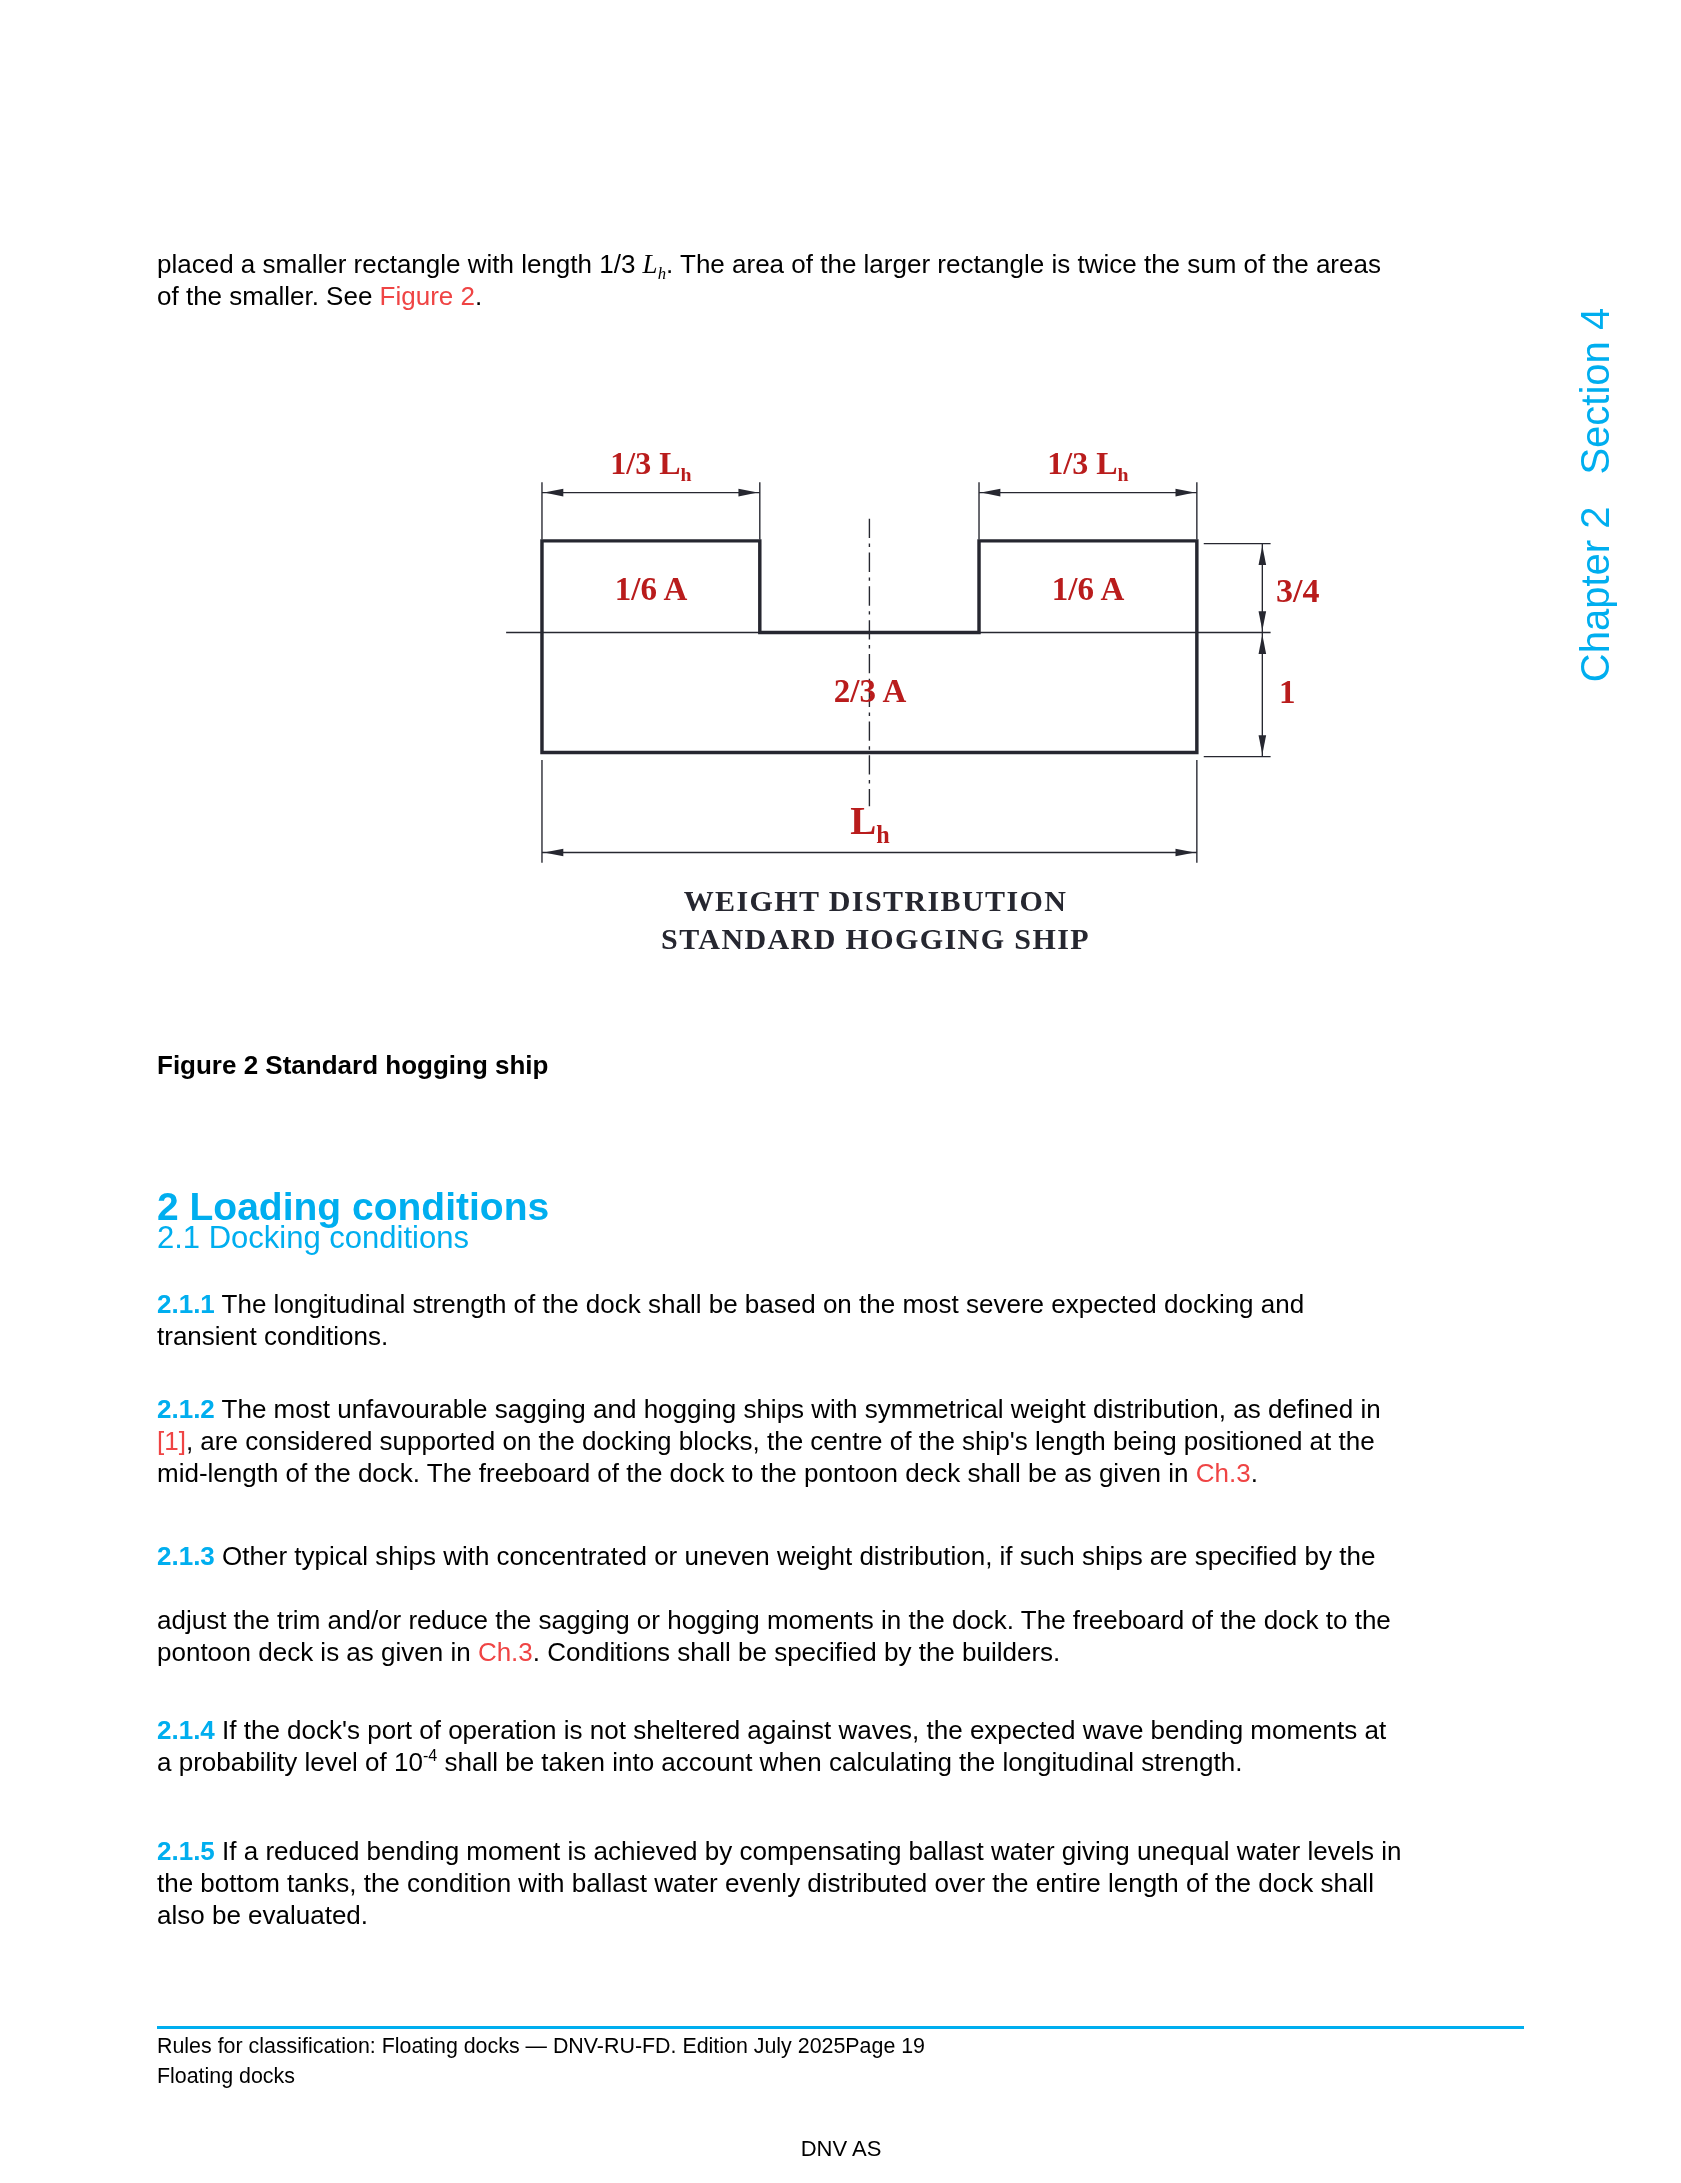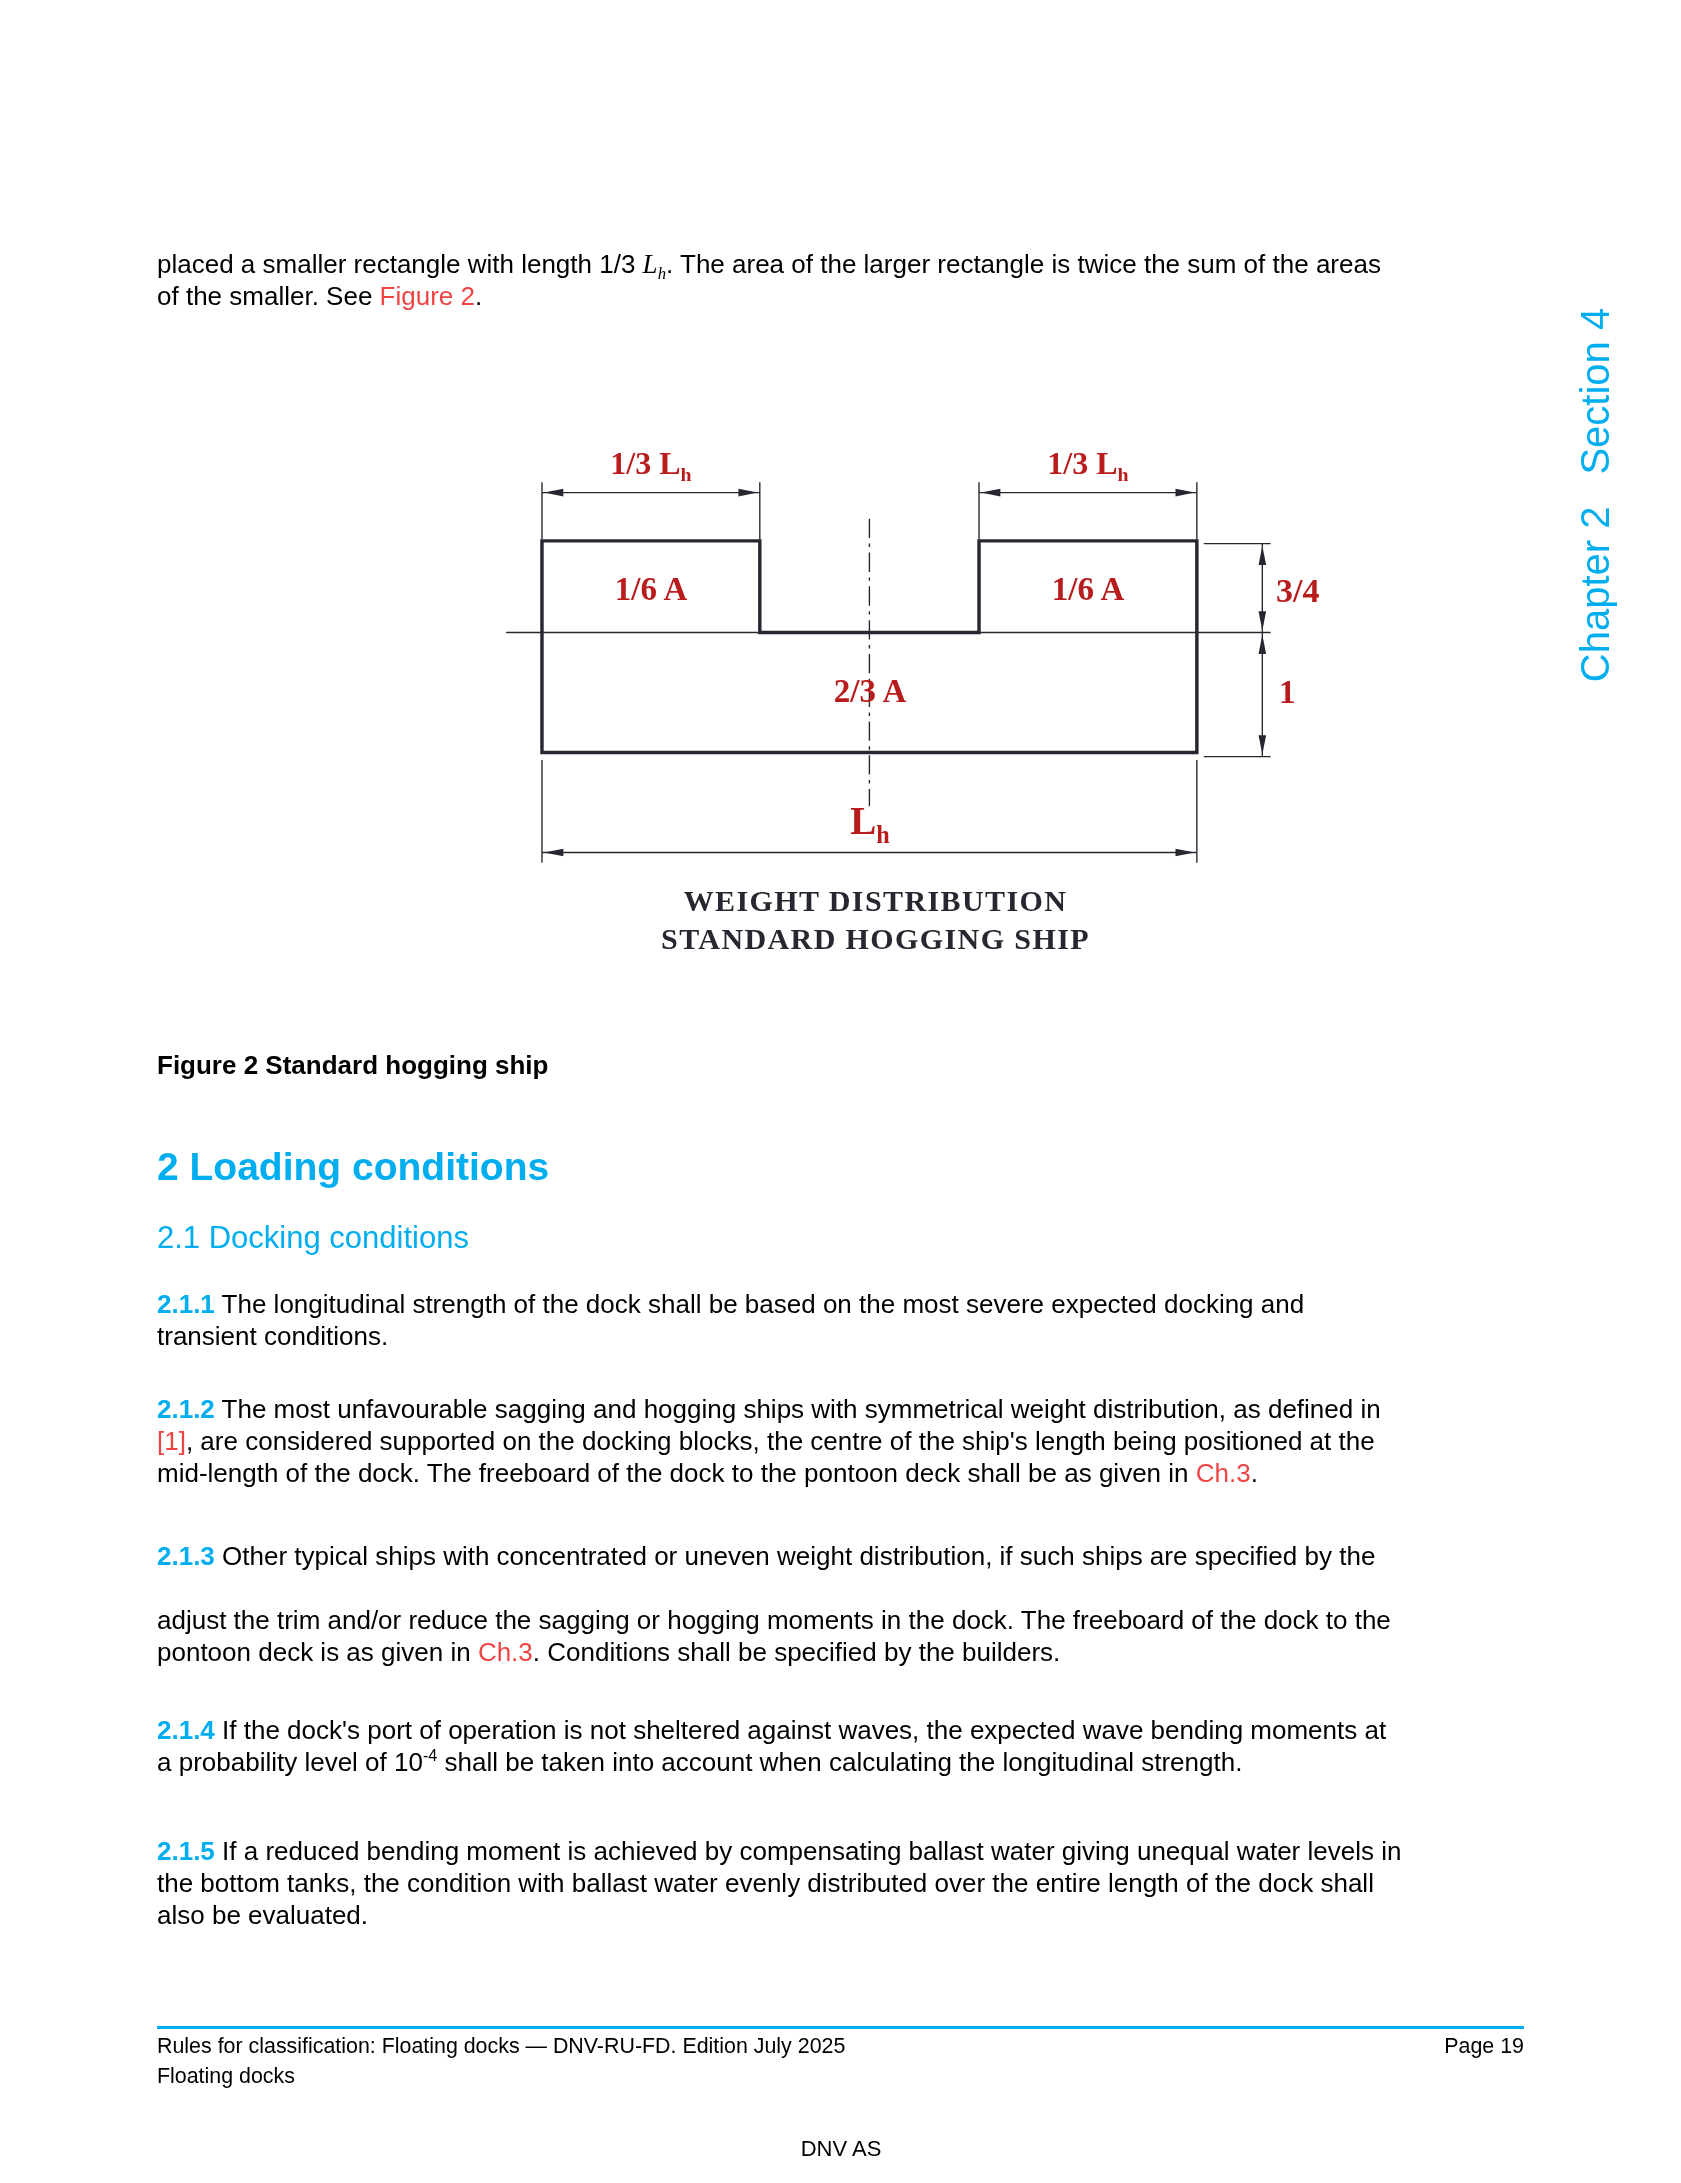--- a/index.html
+++ b/index.html
@@ -5,28 +5,28 @@
   html,body{margin:0;padding:0;background:#ffffff;}
   .page{position:relative;width:1682px;height:2183px;background:#ffffff;overflow:hidden;
         font-family:"Liberation Sans",sans-serif;color:#000;}
   .abs{position:absolute;}
   .body-text{font-size:26px;line-height:32px;letter-spacing:0;}
   .pnum{color:#00aeef;font-weight:bold;}
   .link{color:#ef4444;cursor:pointer;}
   .mvar{font-family:"Liberation Serif",serif;font-style:italic;font-size:1.04em;}
   sub{font-size:0.62em;line-height:0;}
   sup{font-size:0.62em;line-height:0;}
-  .h2{color:#00aeef;font-weight:bold;font-size:39px;line-height:43px;}
+  .h2{color:#00aeef;font-weight:bold;font-size:39px;line-height:43px;margin-top:40px;}
   .h3{color:#00aeef;font-weight:normal;font-size:31px;line-height:34px;}
   .figcap{font-weight:bold;font-size:26px;line-height:30px;}
   .dlabel{position:absolute;font-family:"Liberation Serif",serif;font-weight:bold;
           color:#b91c1c;text-align:center;}
   .dtitle{position:absolute;font-family:"Liberation Serif",serif;font-weight:600;
           color:#262730;text-align:center;letter-spacing:1.4px;}
-  .footer-row{display:flex;justify-content:space-between;font-size:21.4px;line-height:27.6px;}
+  .footer-row{display:flex;font-size:21.4px;line-height:27.6px;}
   .footer-line{font-size:21.4px;line-height:27.6px;}
   .publisher{font-size:22px;text-align:center;width:100%;}
   .sidebar{color:#00aeef;font-size:40px;white-space:nowrap;text-align:center;
            transform:rotate(-90deg);transform-origin:center center;}
   .sidebar .gap{display:inline-block;width:32px;}
   svg{display:block;}
 </style>
 </head>
 <body>
 

